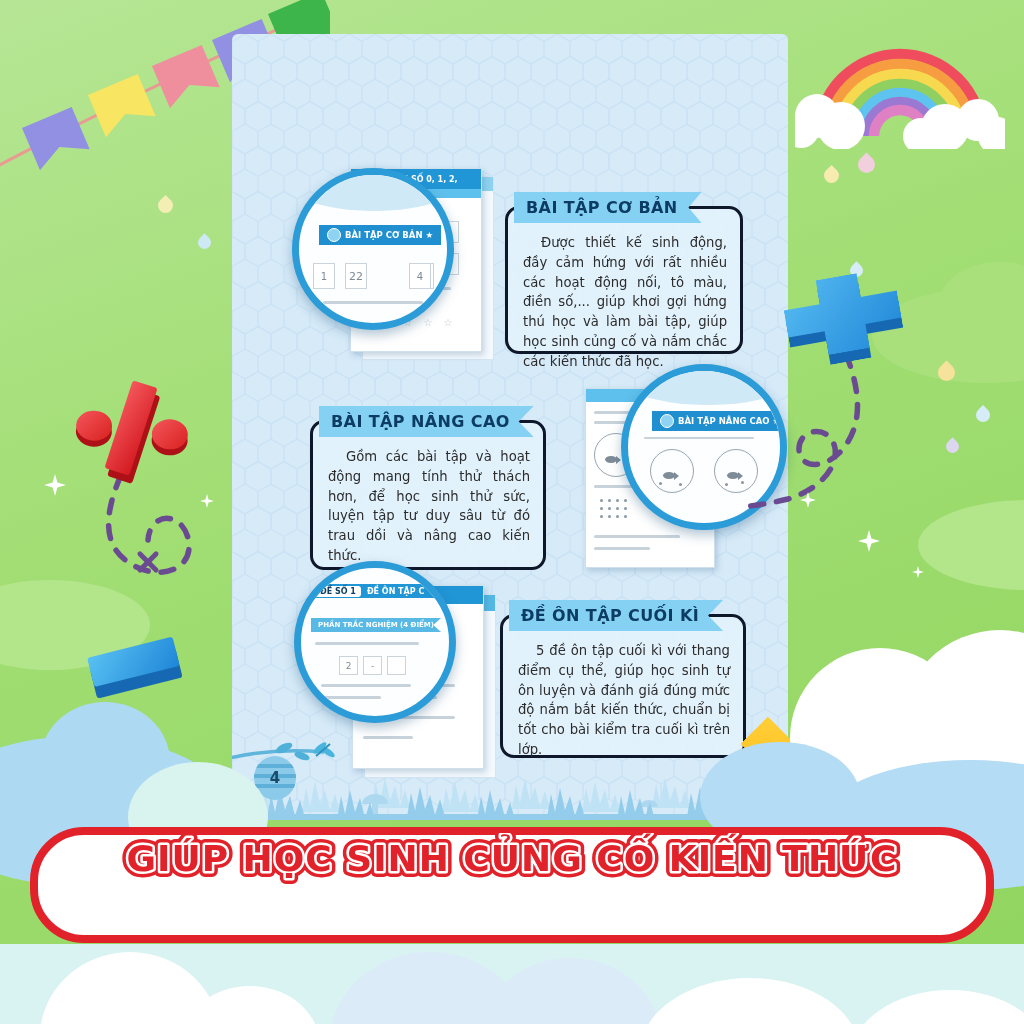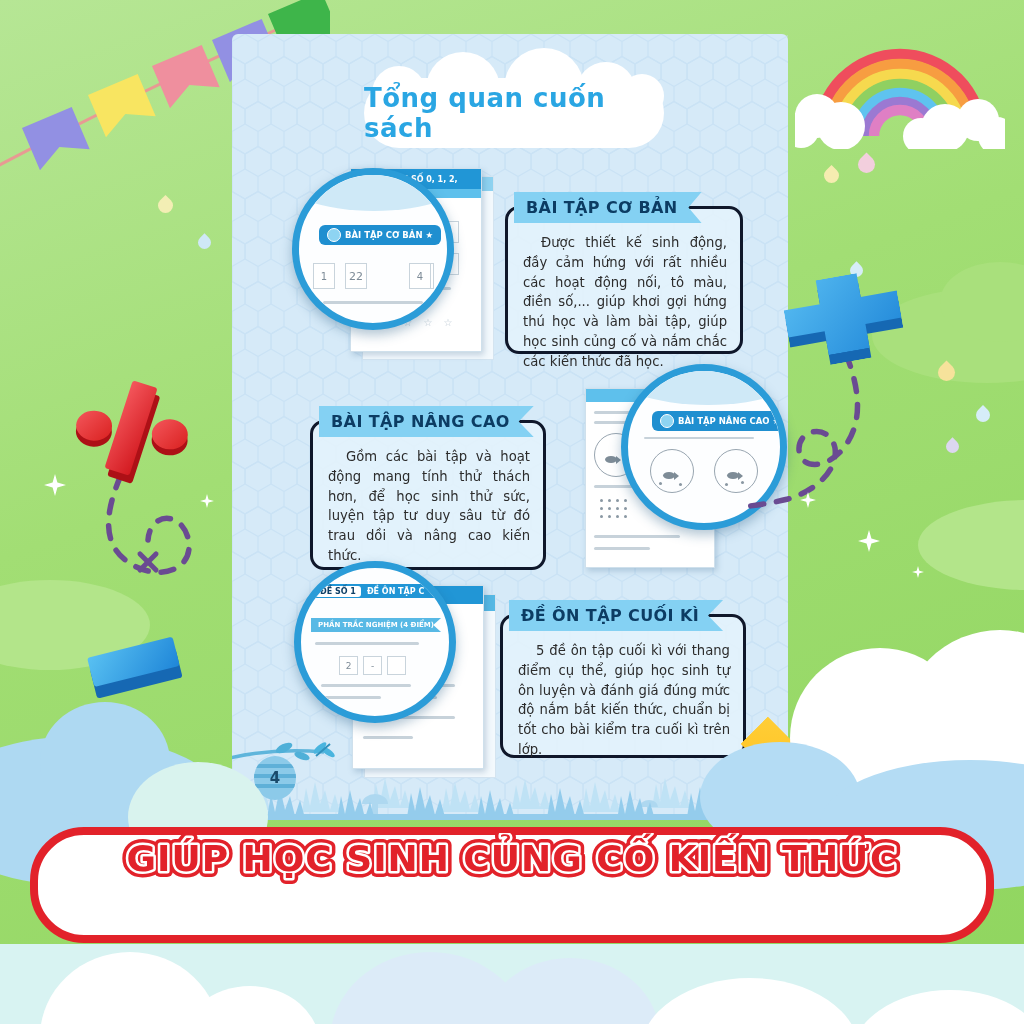--- a/index.html
+++ b/index.html
@@ -36,21 +36,21 @@
   .sheet-back{position:absolute;background:#f3f9fd;border:1px solid #d4e4f0;}
   .band{position:absolute;left:0;right:0;background:#2196d6;}
   .band2{position:absolute;left:0;right:0;background:#5ec0ec;}
   .gline{position:absolute;background:#c7d2da;height:3px;border-radius:2px;}
   .gbox{position:absolute;border:1px solid #c9d4dc;color:#7d8b97;font-size:9px;
     display:flex;align-items:center;justify-content:center;background:#fff;}
   
   .magcircle{position:absolute;border-radius:50%;border:7px solid #2b9cd8;background:#fdfeff;
     overflow:hidden;box-shadow:0 5px 12px rgba(35,90,130,.35);}
   .pill{position:absolute;display:flex;align-items:center;gap:4px;background:#1f8fd0;color:#fff;
-    font-size:8.5px;font-weight:700;border-radius:6px;padding:3px 8px;white-space:nowrap;}
+    font-size:8.5px;font-weight:700;border-radius:0;padding:3px 8px;white-space:nowrap;}
   .mascot{width:12px;height:12px;border-radius:50%;background:#8ed4f2;border:1px solid #fff;}
   .ribbon{position:absolute;background:#58b9e5;color:#fff;font-size:7px;font-weight:700;
     padding:3px 7px;white-space:nowrap;clip-path:polygon(0 0,100% 0,94% 50%,100% 100%,0 100%);}
   .fishbowl{position:absolute;width:42px;height:42px;border:1.5px solid #98a5b0;border-radius:50%;}
   .fish{position:absolute;width:12px;height:7px;background:#7e8c97;border-radius:50%;}
   .fish:after{content:"";position:absolute;right:-4px;top:0;border-left:5px solid #7e8c97;
     border-top:4px solid transparent;border-bottom:4px solid transparent;}
   .dot{position:absolute;width:3px;height:3px;border-radius:50%;background:#8a98a3;}
   .star-row{position:absolute;color:#bfcbd5;font-size:10px;letter-spacing:4px;}
   
@@ -120,29 +120,20 @@
           <g fill="none" stroke="#c0dcf2" stroke-width="1.3">
             <polygon points="13,0 26,7.5 26,22.5 13,30 0,22.5 0,7.5"></polygon>
             <polygon points="0,22.5 13,30 13,45 0,52.5 -13,45 -13,30"></polygon>
             <polygon points="26,22.5 39,30 39,45 26,52.5 13,45 13,30"></polygon>
           </g>
         </pattern>
       </defs>
       <rect width="556" height="786" fill="url(#hexp)" opacity="0.55"></rect>
     </svg>
 
-    <div class="title-cloud">
-      <div class="bump" style="left:8px;top:-12px;width:54px;height:54px;"></div>
-      <div class="bump" style="left:62px;top:-26px;width:74px;height:74px;"></div>
-      <div class="bump" style="left:140px;top:-30px;width:80px;height:80px;"></div>
-      <div class="bump" style="left:212px;top:-16px;width:60px;height:60px;"></div>
-      <div class="bump" style="left:256px;top:-4px;width:44px;height:44px;"></div>
-      <div class="base"></div>
-      <div class="title-text">Tổng quan cuốn sách</div>
-    </div>
 
     <div class="sheet-back" style="left:130px;top:142px;width:130px;height:182px;">
       <div class="band2" style="top:0;height:14px;background:#8ed2f0;"></div>
     </div>
     <div class="sheet" style="left:118px;top:134px;width:130px;height:182px;">
       <div class="band" style="top:0;height:20px;display:flex;align-items:center;">
         <span style="background:#fff;color:#0d3f66;font-size:7.5px;font-weight:700;border-radius:3px;padding:1px 4px;margin-left:4px;">BÀI 1</span>
         <span style="color:#fff;font-size:8px;font-weight:700;margin-left:5px;">CÁC SỐ 0, 1, 2,</span>
       </div>
       <div class="band2" style="top:20px;height:9px;"></div>

